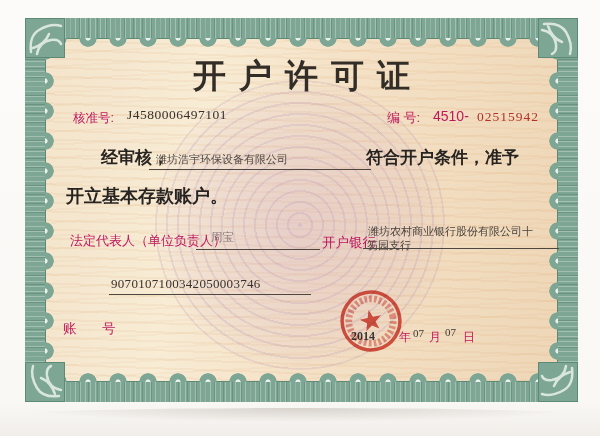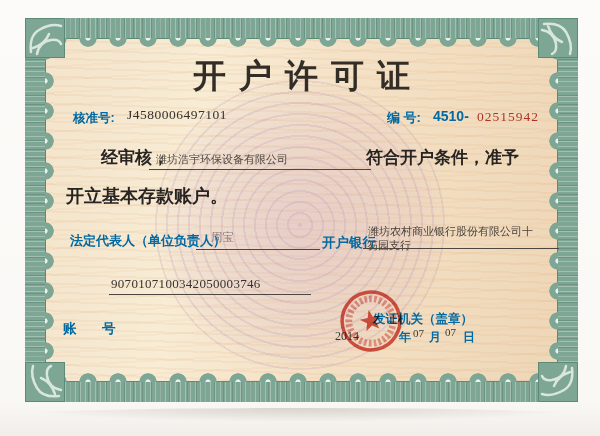--- a/index.html
+++ b/index.html
@@ -45,21 +45,21 @@
     background-image:radial-gradient(circle 3px at 100% 50%,#e9f1ec 0 2.2px,rgba(0,0,0,0) 3px),radial-gradient(circle 9px at 100% 50%,#7ea694 0 8.4px,rgba(0,0,0,0) 9px);
     background-size:10px 30px;background-repeat:repeat-y;}
   .corner{position:absolute;width:40px;height:40px;background:#7ea694;box-shadow:inset 0 0 0 1px #5c8a77;}
   .corner svg{display:block;}
   .corner.tl{left:0;top:0;}
   .corner.tr{right:0;top:0;transform:rotate(90deg);}
   .corner.br{right:0;bottom:0;transform:rotate(180deg);}
   .corner.bl{left:0;bottom:0;transform:rotate(270deg);}
   
   .abs{position:absolute;white-space:nowrap;}
-  .lbl{font-weight:bold;color:#0369a1;}
+  .lbl{font-weight:normal;color:#be185d;}
   .val{font-family:"Liberation Serif","DejaVu Serif",serif;color:#37322e;}
   .big{font-weight:bold;font-size:17px;color:#272320;}
   .uline{position:absolute;border-bottom:1.3px solid #4d4641;height:0;}
   #title{left:0;top:36px;width:100%;text-align:center;font-family:"Liberation Serif","DejaVu Serif",serif;
     font-weight:bold;font-size:33px;letter-spacing:13px;text-indent:13px;color:#332d28;}
   .red{color:#b23228;}
   
   #seal{position:absolute;left:314px;top:271px;width:64px;height:64px;transform:rotate(-12deg);
     mix-blend-mode:multiply;opacity:.92;}
   
@@ -124,22 +124,21 @@
 
   <span class="abs lbl" style="left:297px;top:216px;font-size:13.5px;">开户银行</span>
   <span class="abs val" style="left:343px;top:206px;font-size:11px;color:#4a433d;">潍坊农村商业银行股份有限公司十</span>
   <span class="abs val" style="left:342px;top:220px;font-size:11px;color:#4a433d;">笏园支行</span>
   <div class="uline" style="left:338px;top:230px;width:196px;"></div>
 
   <span class="abs lbl" style="left:38px;top:262px;font-size:13.5px;letter-spacing:6px;margin-top:40px;">账　号</span>
   <span class="abs val" style="left:86px;top:258px;font-size:13px;letter-spacing:.3px;">9070107100342050003746</span>
   <div class="uline" style="left:84px;top:276px;width:202px;"></div>
 
-  <span class="abs lbl" style="left:348px;top:293px;font-size:12.5px;">发证机关（盖章）</span>
-  <span class="abs val" style="left:310px;top:311px;font-size:12px;color:#3c3734;">2014</span>
+  <span class="abs val" style="left:326px;top:311px;font-size:12px;color:#3c3734;font-weight:bold;">2014</span>
   <span class="abs lbl" style="left:374px;top:311px;font-size:12px;">年</span>
   <span class="abs val" style="left:388px;top:309px;font-size:11px;color:#3c3734;">07</span>
   <span class="abs lbl" style="left:404px;top:311px;font-size:12px;">月</span>
   <span class="abs val" style="left:420px;top:308px;font-size:11px;color:#3c3734;">07</span>
   <span class="abs lbl" style="left:438px;top:311px;font-size:12px;">日</span>
 
   <svg id="seal" viewBox="0 0 62 62">
     <circle cx="31" cy="31" r="28" fill="none" stroke="#d33a2c" stroke-width="3.4" opacity=".9"></circle>
     <circle cx="31" cy="31" r="21.5" fill="none" stroke="#d33a2c" stroke-width="6.5" stroke-dasharray="2.6 2.1" opacity=".5"></circle>
     <polygon points="31,20 33.59,27.44 41.46,27.6 35.18,32.36 37.47,39.9 31,35.4 24.53,39.9 26.82,32.36 20.54,27.6 28.41,27.44" fill="#d33a2c" opacity=".9"></polygon>

